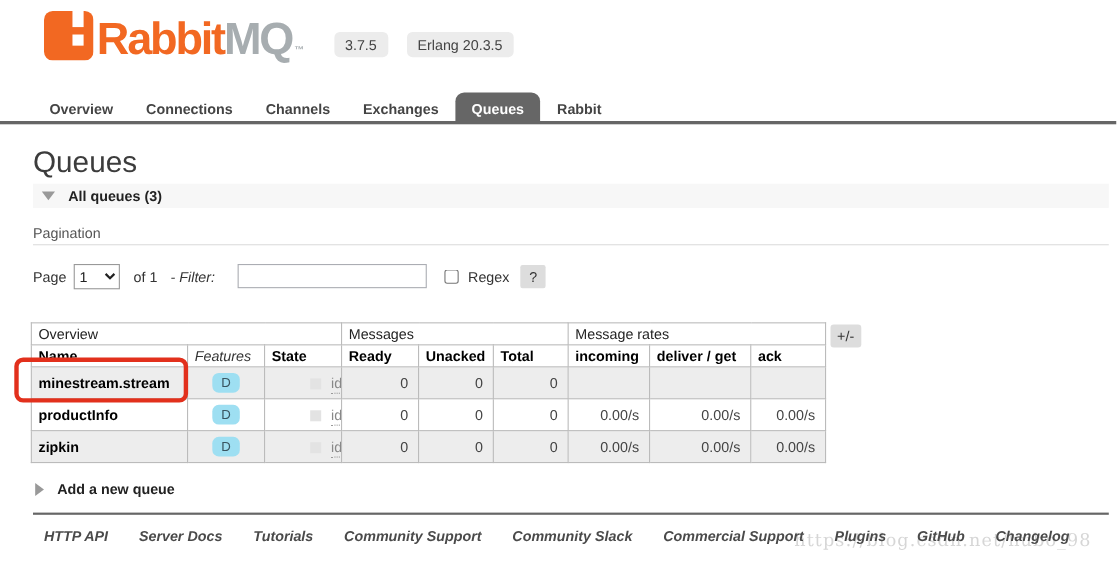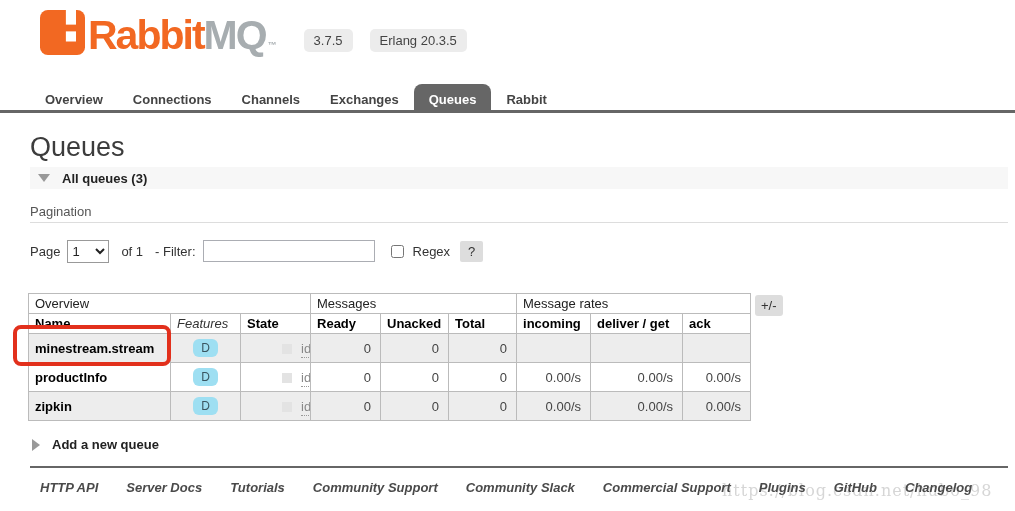--- a/index.html
+++ b/index.html
@@ -41,21 +41,21 @@
 
   .pagination-heading { position: absolute; top: 204px; left: 30px; font-size: 13px; color: #555; }
   .hr1 { position: absolute; top: 222px; left: 30px; width: 978px; height: 0; border-top: 1px solid #ddd; }
 
   
   .controls { position: absolute; top: 238px; left: 30px; height: 26px;
               display: flex; align-items: center; font-size: 13px; color: #333; }
   .page-select { width: 42px; height: 23px; margin-left: 7px; border: 1px solid #999;
                  font-size: 13px; background: #fff; color: #222; }
   .of-label { margin: 0 12px 0 12px; }
-  .filter-label { margin-right: 7px; }
+  .filter-label { margin-right: 20px; font-style: italic; }
   .filter-input { width: 172px; height: 22px; border: 1px solid #abadb3; padding: 2px 4px; font-size: 13px; }
   .regex-checkbox { margin-left: 16px; }
   .regex-label { margin-left: 6px; }
   .help-btn { margin-left: 10px; background: #ddd; border: none; border-radius: 2px;
               padding: 3px 8px; font-size: 13px; color: #333; cursor: pointer; }
 
   
   .table-wrap { position: absolute; top: 293px; left: 28px; }
   table { border-collapse: collapse; table-layout: fixed; width: 722px; font-size: 13px; }
   th, td { border: 1px solid #bbb; padding: 2px 6px; overflow: hidden; white-space: nowrap; }

